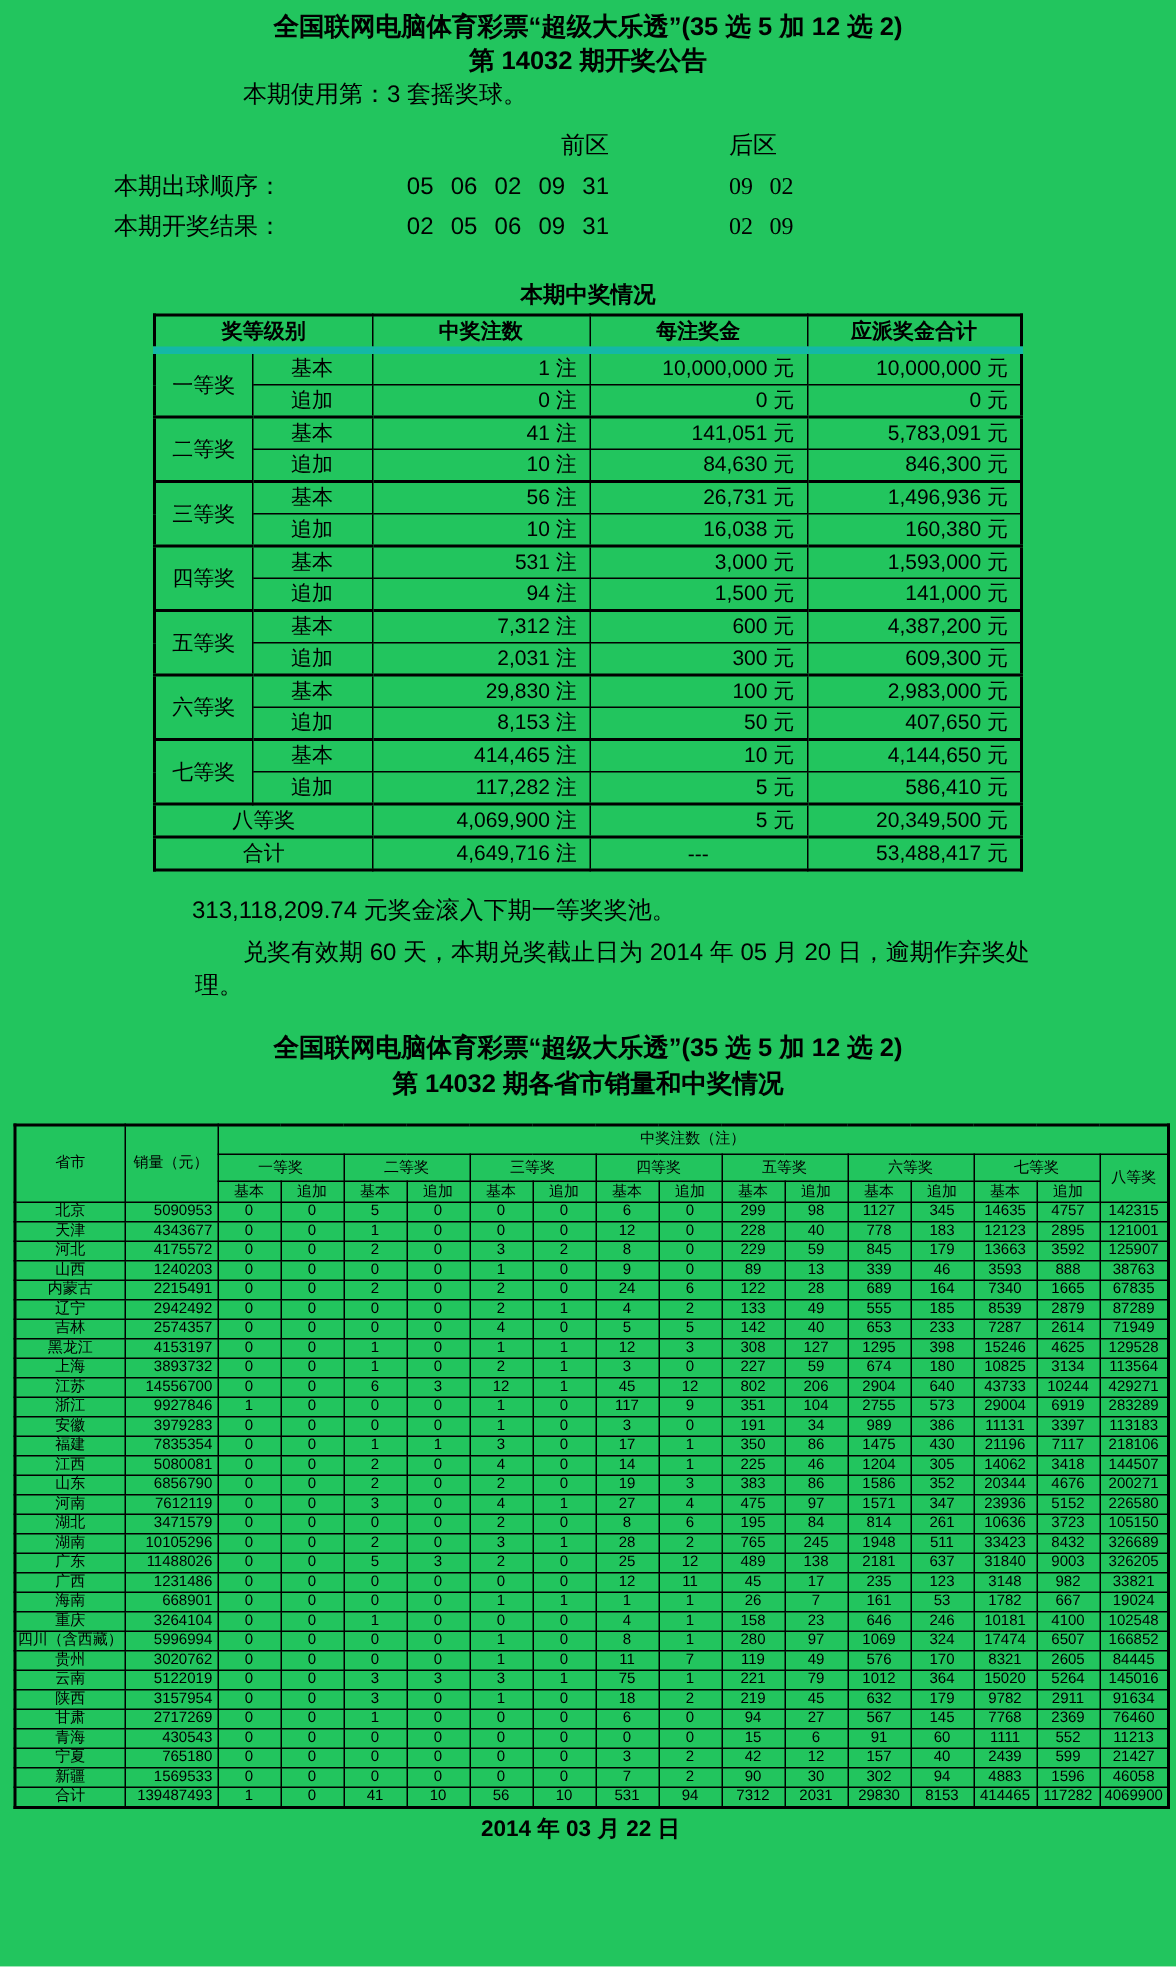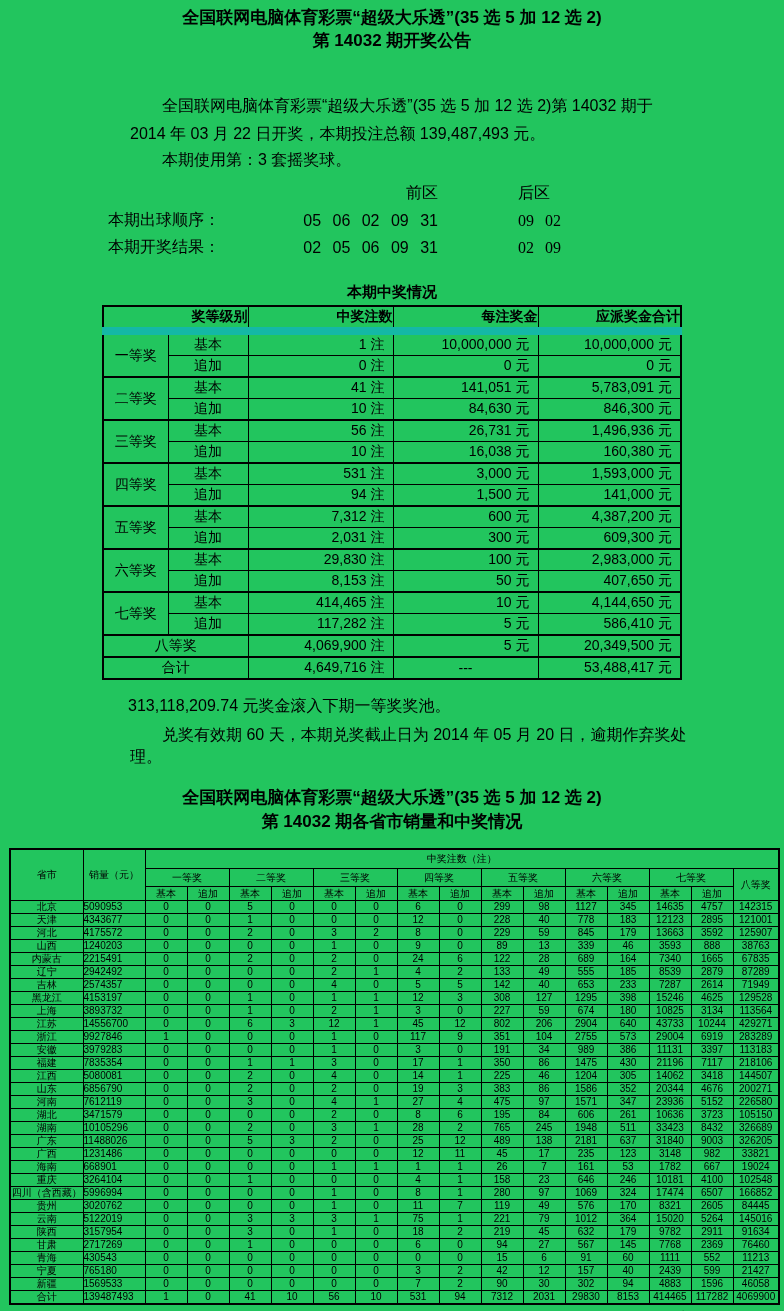--- a/index.html
+++ b/index.html
@@ -8,61 +8,57 @@
     font-family:"Liberation Sans","DejaVu Sans",sans-serif;
     overflow:hidden; position:relative;
   }
   .doc-title { text-align:center; font-weight:bold; font-size:17px; line-height:23px; padding-top:6px; }
   .para-block { margin:40px 0 0 130px; width:562px; font-size:16px; line-height:28px; }
   .indent { text-indent:32px; }
   .use-balls { margin:0 0 0 130px; font-size:16px; line-height:24px; text-indent:32px; }
 
   .draw { margin-top:8px; font-size:16px; }
   .draw-row { display:flex; align-items:center; height:27px; }
-  .dr-label { margin-left:108px; width:150px; }
+  .dr-label { margin-left:76px; width:150px; }
   .dr-front { width:180px; text-align:right; word-spacing:7px; }
   .dr-back  { width:150px; margin-left:80px; word-spacing:7px;font-family:Liberation Serif, serif; }
 
   .prize-title { text-align:center; font-weight:bold; font-size:15px; margin-top:22px; }
   table { border-collapse:collapse; }
   .prize-table { margin:3px auto 0 auto; width:578px; table-layout:fixed; font-size:14px; border:2px solid #000; }
   .prize-table th, .prize-table td { border:1px solid #000; height:20px; padding:0; }
-  .prize-table thead th { font-weight:bold; border-bottom:8px solid #14b8a6;text-align:right; }
+  .prize-table thead th { font-weight:bold; border-bottom:5px solid #14b8a6; }
   .prize-table tr.group-start td { border-top:2px solid #000; }
   .ctr { text-align:center; }
   .num { text-align:right; padding-right:8px !important; }
 
   .rollover { margin:16px 0 0 128px; font-size:16px; }
   .validity { margin:7px 0 0 130px; width:566px; font-size:16px; line-height:22px; }
 
   .doc-title2 { margin-top:18px; text-align:center; font-weight:bold; font-size:17px; line-height:24px; }
 
   .prov-table { margin:14px 0 0 9px; width:768px; table-layout:fixed; font-size:10px; border:2px solid #000; }
   .prov-table th, .prov-table td { border:1px solid #000; padding:0; line-height:12px; height:12px; font-weight:normal; text-align:center; }
   .prov-table thead tr.h1 th { height:18px; line-height:18px; }
   .prov-table thead tr.h2 th { height:17px; line-height:17px; }
   .prov-table thead tr.h3 th { height:13px; line-height:13px; }
-  .prov-table td.sales { text-align:left; padding-right:3px; }
-
-  .footer-date { text-align:right; margin:4px 10px 0 0; font-weight:bold; font-size:15px; }
+  .prov-table td.sales { text-align:right; padding-right:3px; }
+
+  .footer-date { text-align:center; margin:4px 10px 0 0; font-weight:bold; font-size:15px; }
 </style>
 </head>
 <body>
 
 <div class="page">
 
   <div class="doc-title">
     <div>全国联网电脑体育彩票“超级大乐透”(35 选 5 加 12 选 2)</div>
     <div>第 14032 期开奖公告</div>
   </div>
 
-  <div class="para-block">
-    <div class="indent">全国联网电脑体育彩票“超级大乐透”(35 选 5 加 12 选 2)第 14032 期于</div>
-    <div>2014 年 03 月 22 日开奖，本期投注总额 139,487,493 元。</div>
-  </div>
 
   <div class="use-balls">本期使用第：3 套摇奖球。</div>
 
   <div class="draw">
     <div class="draw-row">
       <div class="dr-label"></div>
       <div class="dr-front">前区</div>
       <div class="dr-back">后区</div>
     </div>
     <div class="draw-row">
@@ -578,21 +574,21 @@
           <td class="ctr">0</td>
           <td class="ctr">0</td>
           <td class="ctr">0</td>
           <td class="ctr">0</td>
           <td class="ctr">2</td>
           <td class="ctr">0</td>
           <td class="ctr">8</td>
           <td class="ctr">6</td>
           <td class="ctr">195</td>
           <td class="ctr">84</td>
-          <td class="ctr">606</td>
+          <td class="ctr">814</td>
           <td class="ctr">261</td>
           <td class="ctr">10636</td>
           <td class="ctr">3723</td>
           <td class="ctr">105150</td>
         </tr>
         <tr>
           <td class="ctr">湖南</td>
           <td class="sales">10105296</td>
           <td class="ctr">0</td>
           <td class="ctr">0</td>

